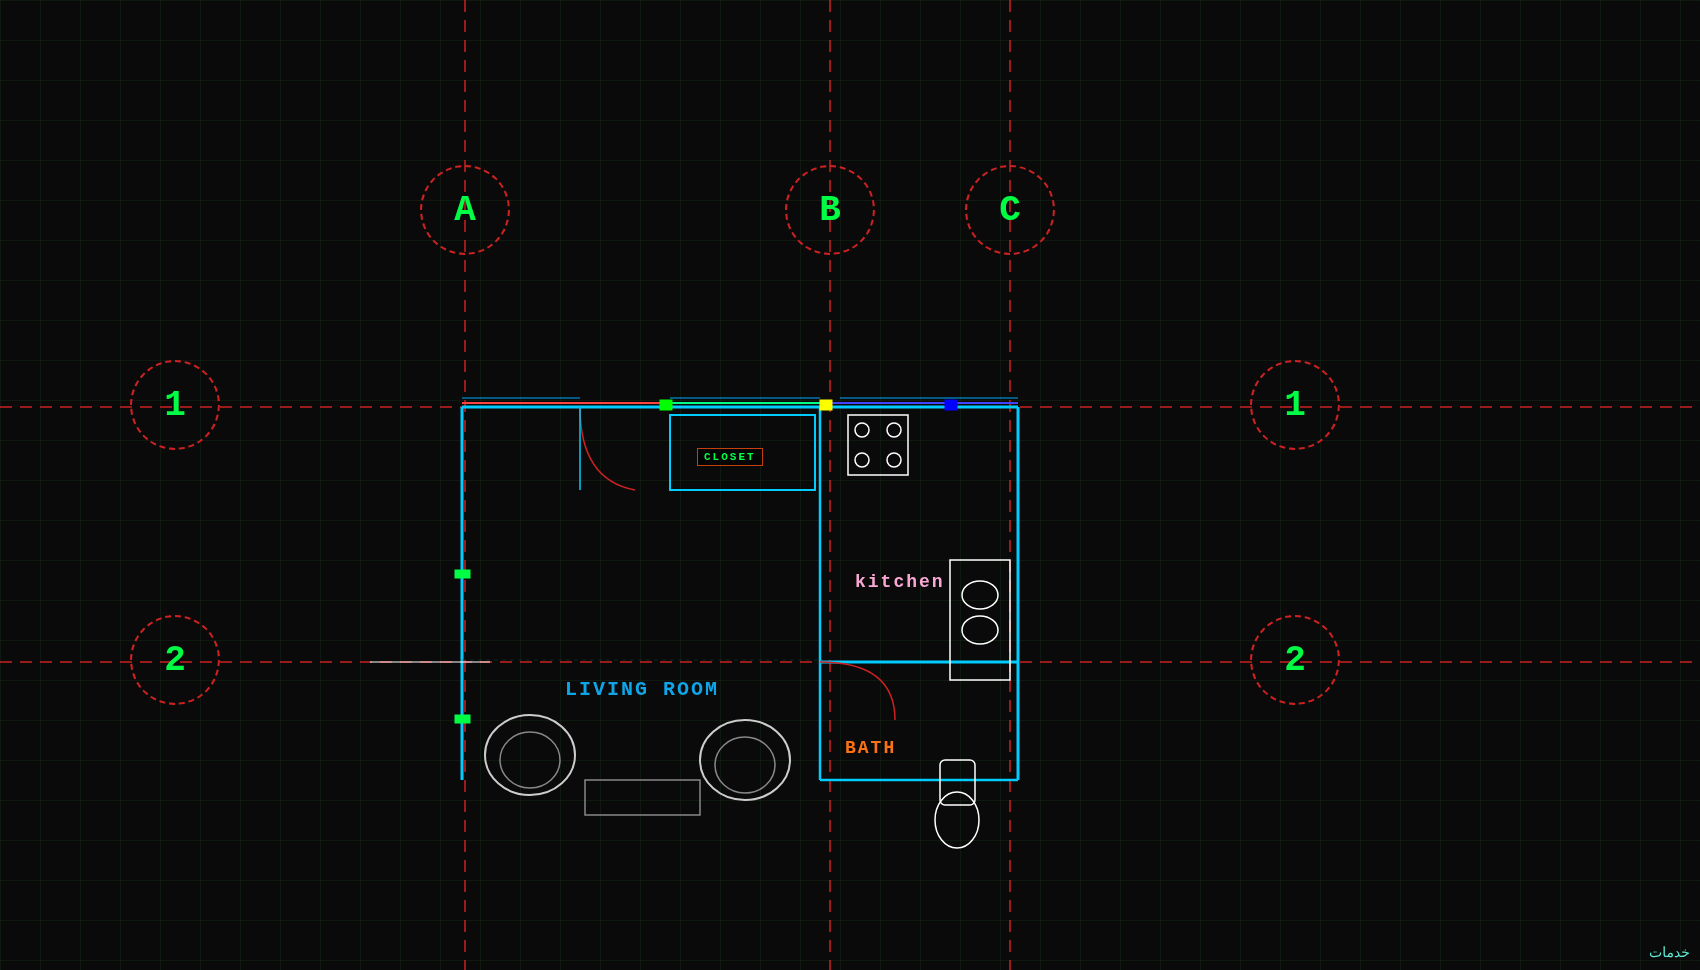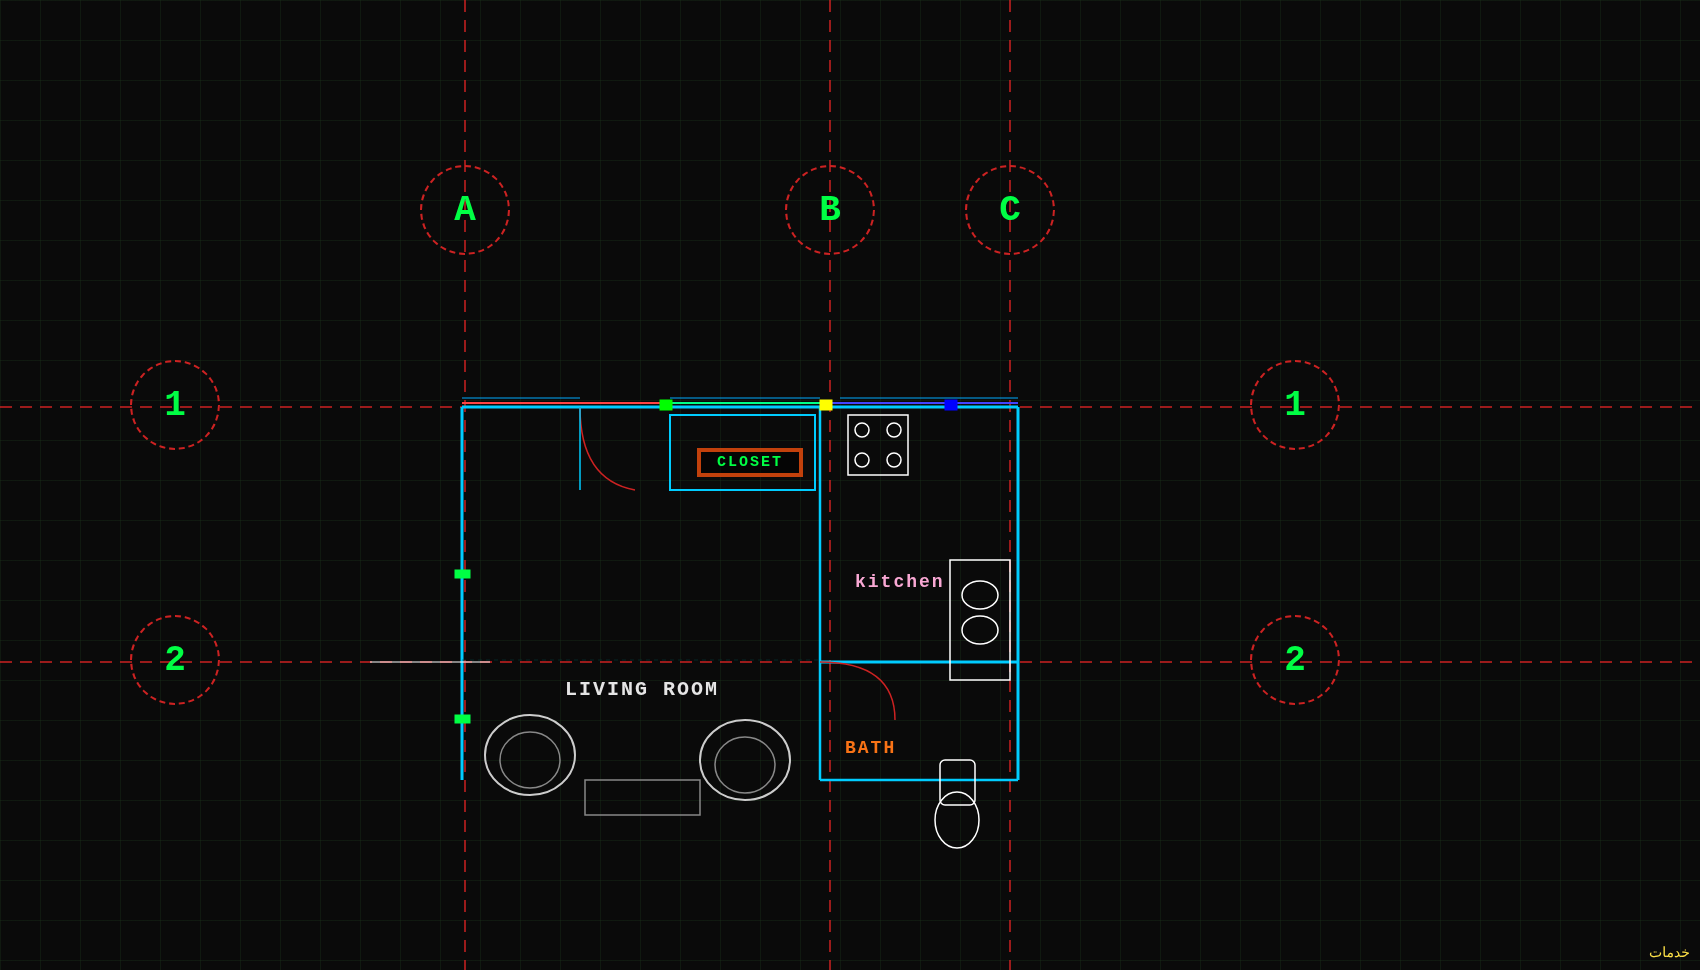--- a/index.html
+++ b/index.html
@@ -51,21 +51,21 @@
       font-weight: bold;
       font-size: 18px;
       letter-spacing: 2px;
     }
 
     
     .watermark {
       position: absolute;
       bottom: 10px;
       right: 10px;
-      color: #fde047;
+      color: #5eead4;
       font-size: 14px;
       font-family: Arial, sans-serif;
       direction: rtl;
     }
   </style>
 </head>
 <body>
 
 <div class="grid-bg"></div>
 
@@ -169,21 +169,21 @@
 </div>
 
 <div class="ref-circle" style="left:130px; top:615px; width:90px; height:90px;">
   <span>2</span>
 </div>
 
 <div class="ref-circle" style="left:1250px; top:615px; width:90px; height:90px;">
   <span>2</span>
 </div>
 
-<div class="label" style="left:697px; top:448px; font-size:15px; color:#00ff44; border:4px solid #c2410c; padding:2px 16px; background:rgba(0,0,0,0.5);">CLOSET</div>
+<div class="label" style="left:697px; top:448px; font-size:11px; color:#00ff44; border:1px solid #c2410c; padding:2px 6px; background:rgba(0,0,0,0.5);">CLOSET</div>
 
 <div class="label" style="left:855px; top:572px; font-size:18px; color:#f9a8d4;">kitchen</div>
 
-<div class="label" style="left:565px; top:678px; font-size:20px; color:#e5e5e5;">LIVING ROOM</div>
+<div class="label" style="left:565px; top:678px; font-size:20px; color:#0ea5e9;">LIVING ROOM</div>
 
 <div class="label" style="left:845px; top:738px; font-size:18px; color:#f97316;">BATH</div>
 
 <div class="watermark">خدمات</div>
 
 </body></html>

